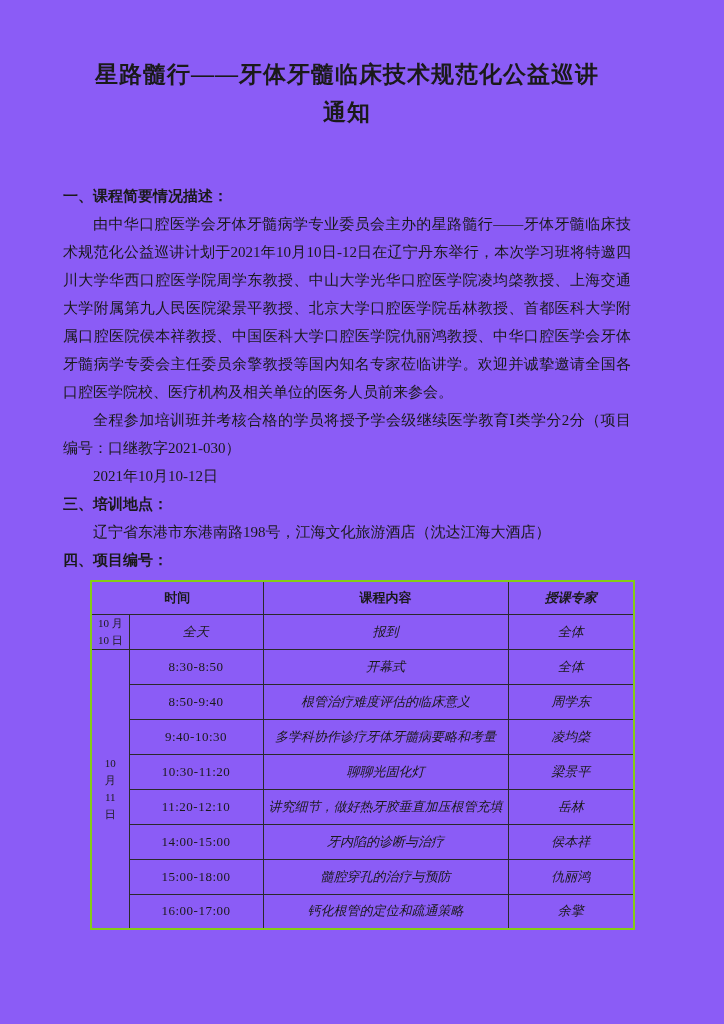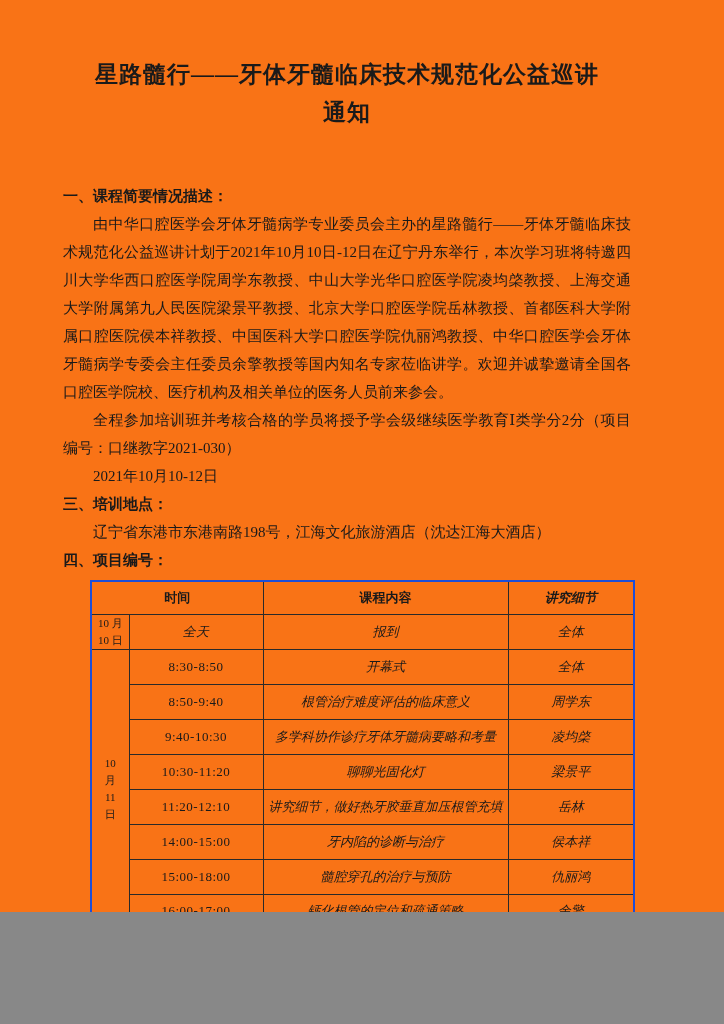--- a/index.html
+++ b/index.html
@@ -1,20 +1,20 @@
 <!DOCTYPE html>
 <html><head>
 <meta charset="utf-8">
 <style>
   * { margin: 0; padding: 0; box-sizing: border-box; }
   html, body { background: #888; }
   .page {
     width: 724px;
-    height: 912px;
-    background: #f97316;
+    height: 1024px;
+    background: #8b5cf6;
     color: #1a1a1a;
     font-family: "Liberation Serif", "DejaVu Serif", serif;
     padding: 56px 93px 0 63px;
     overflow: hidden;
   }
   .title {
     font-size: 23px;
     font-weight: bold;
     text-align: center;
     line-height: 38px;
@@ -30,21 +30,21 @@
     font-size: 15px;
     line-height: 28px;
     text-align: justify;
   }
   .para.indent { text-indent: 2em; }
   table.schedule {
     margin: 6px 0 0 27px;
     width: 543px;
     border-collapse: collapse;
     table-layout: fixed;
-    border: 2px solid #1d4ed8;
+    border: 2px solid #84cc16;
     font-size: 13px;
   }
   table.schedule th, table.schedule td {
     border: 1px solid #2a2a2a;
     text-align: center;
     vertical-align: middle;
     padding: 0 2px;
     overflow: hidden;
   }
   table.schedule th { height: 33px; font-weight: bold; font-size: 13px; }
@@ -82,21 +82,21 @@
       <colgroup>
         <col style="width:38px">
         <col style="width:134px">
         <col style="width:245px">
         <col style="width:126px">
       </colgroup>
       <tbody>
         <tr>
           <th colspan="2">时间</th>
           <th>课程内容</th>
-          <th class="kai">讲究细节</th>
+          <th class="kai">授课专家</th>
         </tr>
 
         <tr>
           <td class="datecell">
             <span>10 月</span>
             <span>10 日</span>
           </td>
           <td class="timecell kai">全天</td>
           <td class="contentcell kai">报到</td>
           <td class="expertcell kai">全体</td>

